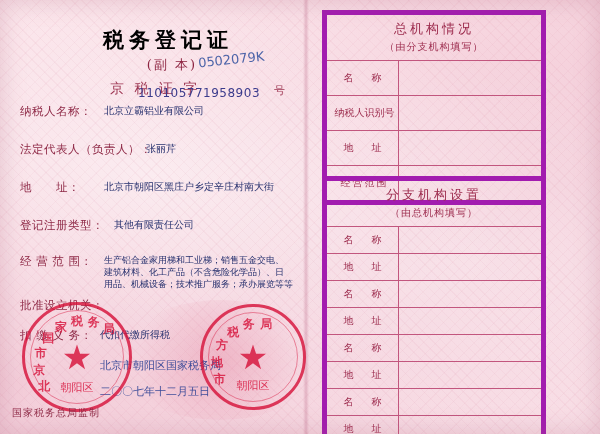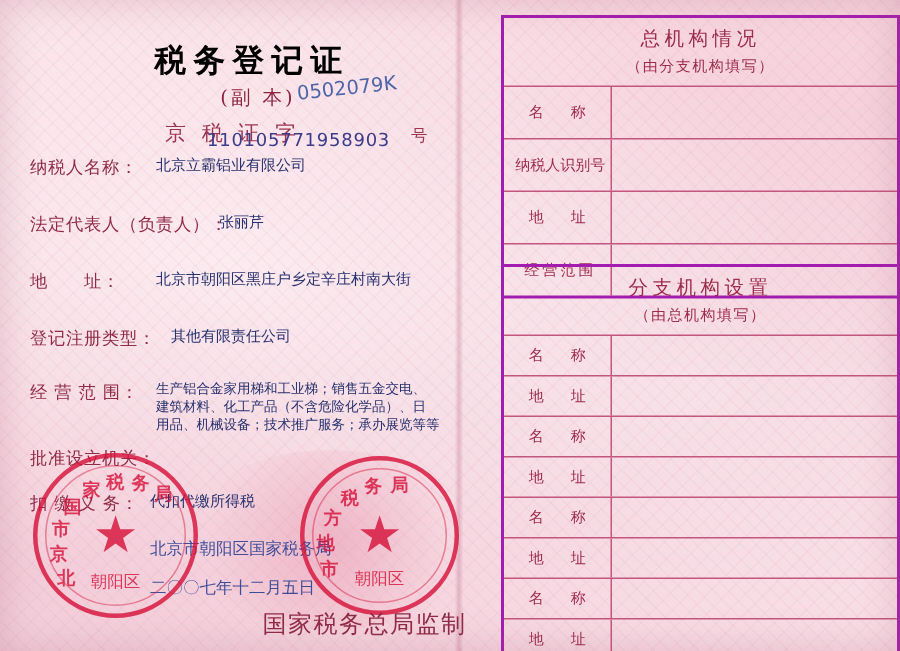--- a/index.html
+++ b/index.html
@@ -178,40 +178,40 @@
     color: #d7143c;
   }
   .handwrite {
     position: absolute;
     font-family: "DejaVu Sans", sans-serif;
     color: #2a3f93;
     opacity: .9;
   }
   .footer-note {
     position: absolute;
-    left: 11px; top: 398px;
+    left: 0; top: 398px;
     width: 288px;
-    text-align: right;
-    font-family: "DejaVu Serif", "Liberation Serif", serif;
-    font-size: 16px;
+    text-align: left;
+    font-family: "DejaVu Serif", "Liberation Serif", serif;
+    font-size: 10px;
     letter-spacing: 1px;
     color: #8f2a47;
   }
 
   
   .right-page {
     position: absolute;
     left: 318px; top: 10px;
     width: 268px; height: 414px;
   }
   .tbl {
     position: absolute;
-    left: 16px;
-    width: 266px;
-    border: 2px solid #a21caf;
+    left: 4px;
+    width: 224px;
+    border: 5px solid #a21caf;
     box-sizing: border-box;
   }
   .tbl .hdr {
     text-align: center;
     padding: 5px 0 6px;
     border-bottom: 1px solid #c2567e;
     font-family: "DejaVu Serif", "Liberation Serif", serif;
     color: #9c2b4d;
   }
   .tbl .hdr .h1 { font-size: 13px; letter-spacing: 3px; }

